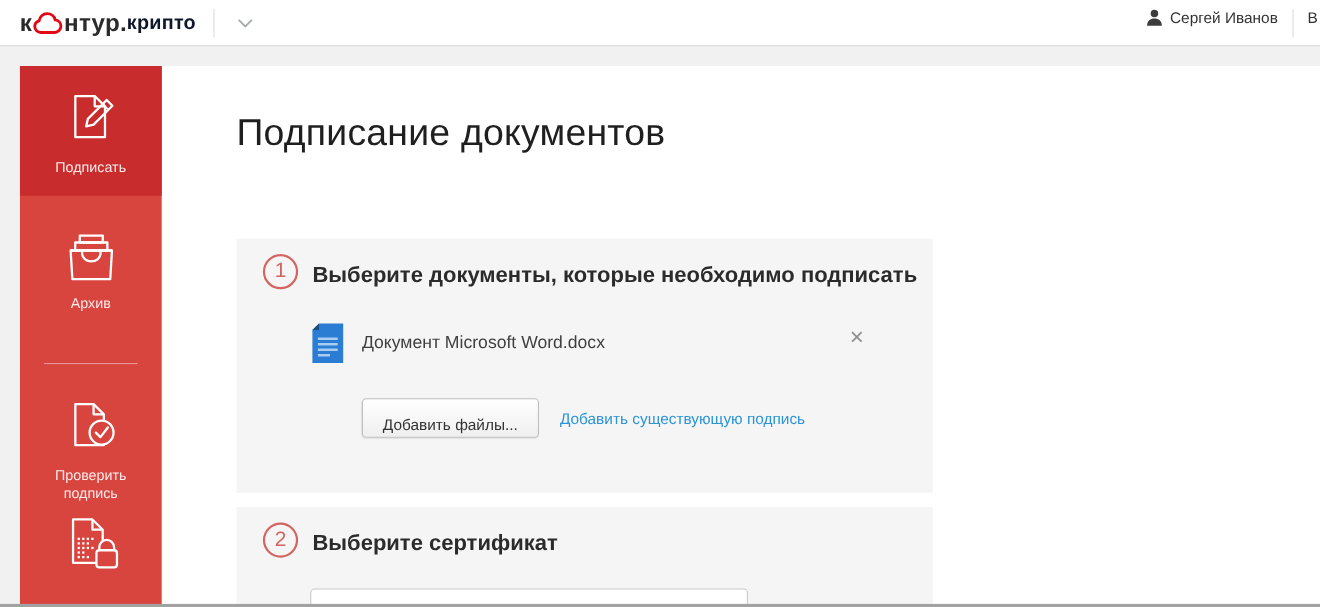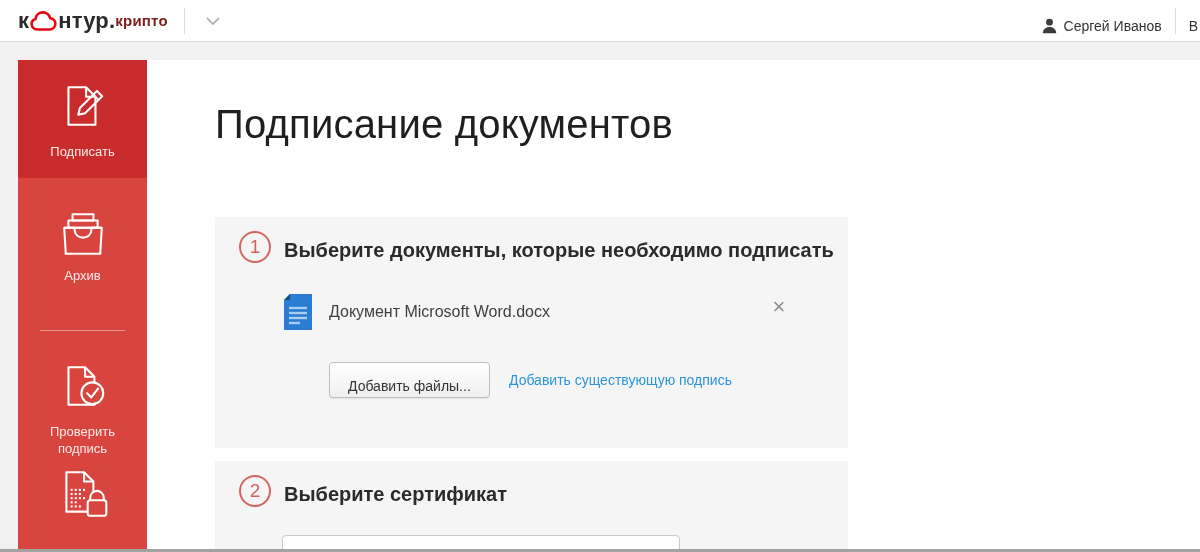--- a/index.html
+++ b/index.html
@@ -12,25 +12,25 @@
   }
 
   
   .header {
     position:absolute; top:0; left:0; width:1200px; height:42px;
     background:#fff; border-bottom:1px solid #d6d6d6;
     display:flex; align-items:center; z-index:5;
   }
   .logo { display:flex; align-items:center; margin-left:18px; cursor:pointer; }
   .logo-dark { font-size:22px; font-weight:bold; color:#2b2b2b; letter-spacing:0.2px; }
-  .logo-red  { font-size:15px; font-weight:bold; color:#7f1d1d; letter-spacing:0.2px; }
+  .logo-red  { font-size:18px; font-weight:bold; color:#0f172a; letter-spacing:0.2px; }
   .logo-cloud { margin:0 1px 0 1px; display:flex; align-items:center; }
   .hdr-divider { width:1px; height:26px; background:#dcdcdc; margin:0 14px 0 16px; }
   .chevron-btn { display:flex; align-items:center; justify-content:center; width:28px; height:28px; cursor:pointer; }
-  .header-right { margin-left:auto; display:flex; align-items:flex-end; }
+  .header-right { margin-left:auto; display:flex; align-items:flex-start; }
   .user { display:flex; align-items:center; gap:7px; cursor:pointer; }
   .user-name { font-size:14px; color:#333; }
   .hdr-divider2 { width:1px; height:26px; background:#dcdcdc; margin:0 13px; }
   .exit { font-size:14px; color:#333; cursor:pointer; padding-right:2px; }
 
   
   .page {
     position:absolute; top:60px; left:18px; right:0; bottom:0;
     background:#fff; overflow:hidden;
   }
@@ -56,21 +56,21 @@
   .nav-encrypt { top:406px; }
   .side-divider {
     position:absolute; top:270px; left:22px; width:85px; height:1px;
     background:rgba(255,255,255,0.45);
   }
 
   
   .main { position:absolute; top:0; left:129px; right:0; bottom:0; }
   .page-title {
     position:absolute; left:68px; top:42px;
-    font-size:40px; font-weight:300; color:#1f1f1f; letter-spacing:0.2px;
+    font-size:34px; font-weight:300; color:#1f1f1f; letter-spacing:0.2px;
   }
   .panel {
     position:absolute; left:68px; width:633px; background:#f5f5f5;
   }
   .panel-1 { top:157px; height:231px; }
   .panel-2 { top:401px; height:160px; }
   .step-circle {
     position:absolute; left:24px; top:14px; width:32px; height:32px;
     border:2px solid #d4645f; border-radius:50%;
     color:#d4645f; font-size:19px; font-weight:300;

